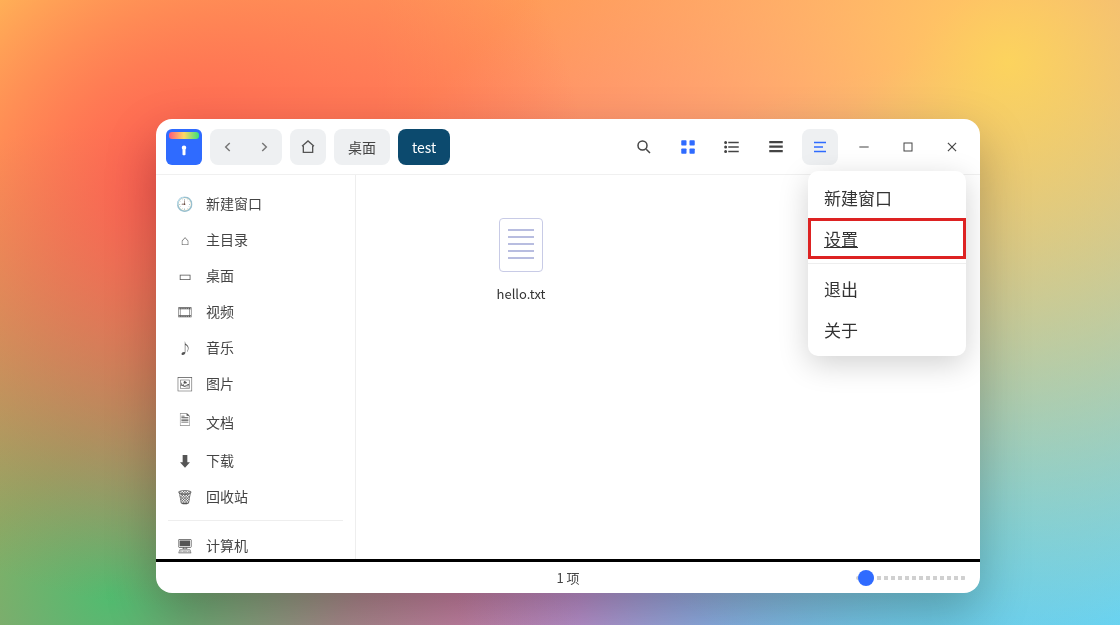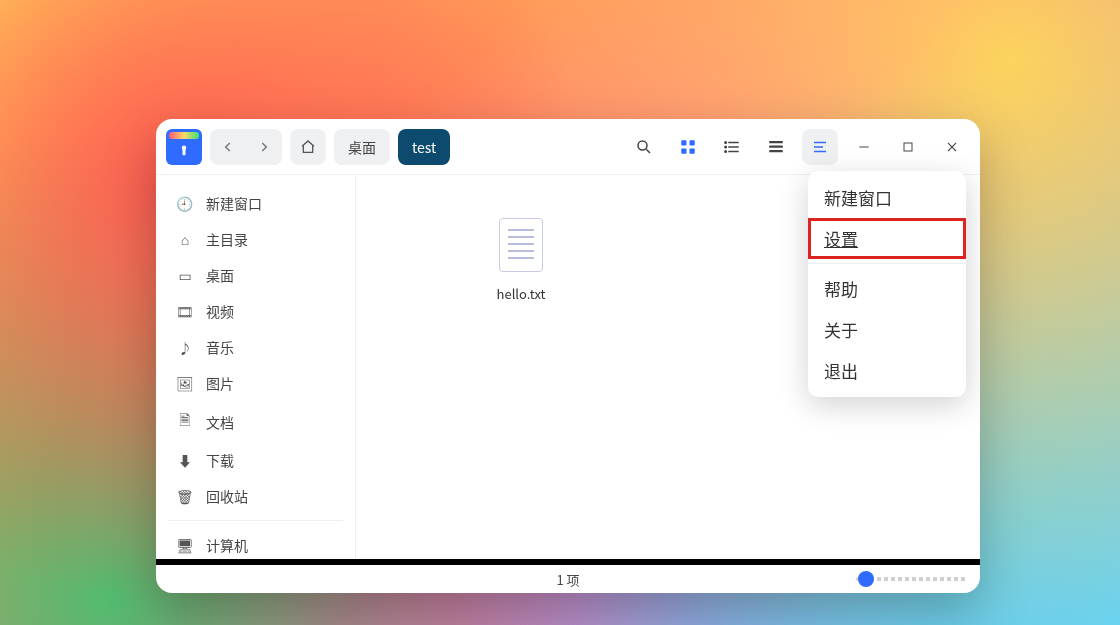--- a/index.html
+++ b/index.html
@@ -59,21 +59,21 @@
     border-radius:12px; display:flex;flex-direction:column;align-items:center;justify-content:center;gap:12px;
     cursor:pointer;
     text-align:right;
   }
   .file-doc {
     width:44px;height:54px;border:1px solid #c8cbe6;border-radius:4px;background:#fff;position:relative;
   }
   .file-doc::after{content:"";position:absolute;left:8px;right:8px;top:10px;bottom:10px;background:repeating-linear-gradient(#b8bde0 0 2px, transparent 2px 7px);}
   .file-label{font-size:13px;color:#333;}
   .statusbar{
-    height:34px;display:flex;align-items:center;justify-content:center;position:relative;font-size:13px;color:#444;border-top:6px solid #000000;
+    height:34px;display:flex;align-items:center;justify-content:center;position:relative;font-size:13px;color:#444;border-top:3px solid #000000;
   }
   .slider{
     position:absolute; right:14px; top:50%; transform:translateY(-50%);
     width:110px;height:4px;border-radius:2px;
     background:linear-gradient(90deg,#d0d0d0 0 4px, transparent 4px 7px) repeat-x; background-size:7px 4px;
     display:flex;align-items:center;
   }
   .slider .thumb{width:16px;height:16px;border-radius:50%;background:#2f6bff;position:absolute;left:10px;top:50%;transform:translate(-50%,-50%);}
   .menu{
     position:absolute; right:14px; top:52px; width:158px; background:#fff;
@@ -239,24 +239,21 @@
 
     <div class="menu">
       <div class="menu-item">
           <span>新建窗口</span>
         </div>
       <div class="menu-item highlighted">
           <span>设置</span>
         </div>
       <div class="menu-sep"></div>
       <div class="menu-item">
-          <span>帮助</span>
+          <span>退出</span>
         </div>
       <div class="menu-item">
           <span>关于</span>
         </div>
-      <div class="menu-item">
-          <span>退出</span>
-        </div>
     </div>
 
   </div>
 </div>
 
 </body></html>

